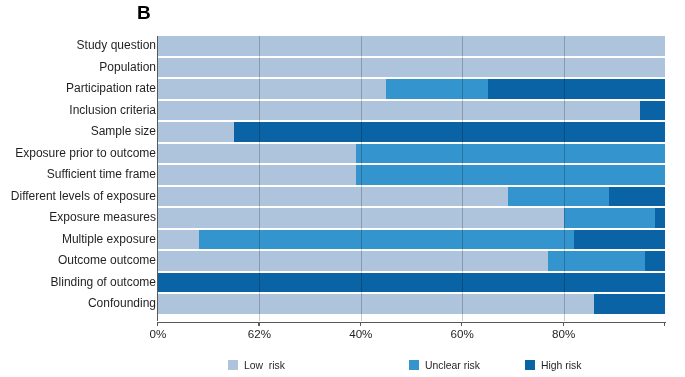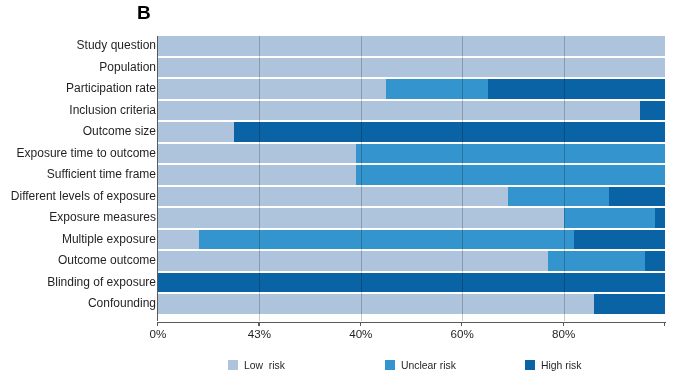--- a/index.html
+++ b/index.html
@@ -191,28 +191,28 @@
         </div>
       </div>
       <div class="row">
         <div class="row-label">Inclusion criteria</div>
         <div class="row-bar">
           <div class="seg seg-low" style="width: 95%;"></div>
           <div class="seg seg-high" style="width: 5%;"></div>
         </div>
       </div>
       <div class="row">
-        <div class="row-label">Outcome size</div>
+        <div class="row-label">Sample size</div>
         <div class="row-bar">
           <div class="seg seg-low" style="width: 15%;"></div>
           <div class="seg seg-high" style="width: 85%;"></div>
         </div>
       </div>
       <div class="row">
-        <div class="row-label">Exposure time to outcome</div>
+        <div class="row-label">Exposure prior to outcome</div>
         <div class="row-bar">
           <div class="seg seg-low" style="width: 39%;"></div>
           <div class="seg seg-unclear" style="width: 61%;"></div>
         </div>
       </div>
       <div class="row">
         <div class="row-label">Sufficient time frame</div>
         <div class="row-bar">
           <div class="seg seg-low" style="width: 39%;"></div>
           <div class="seg seg-unclear" style="width: 61%;"></div>
@@ -244,21 +244,21 @@
       </div>
       <div class="row">
         <div class="row-label">Outcome outcome</div>
         <div class="row-bar">
           <div class="seg seg-low" style="width: 77%;"></div>
           <div class="seg seg-unclear" style="width: 19%;"></div>
           <div class="seg seg-high" style="width: 4%;"></div>
         </div>
       </div>
       <div class="row">
-        <div class="row-label">Blinding of exposure</div>
+        <div class="row-label">Blinding of outcome</div>
         <div class="row-bar">
           <div class="seg seg-high" style="width: 100%;"></div>
         </div>
       </div>
       <div class="row">
         <div class="row-label">Confounding</div>
         <div class="row-bar">
           <div class="seg seg-low" style="width: 86%;"></div>
           <div class="seg seg-high" style="width: 14%;"></div>
         </div>
@@ -270,39 +270,39 @@
       <div class="gl" style="left: 202.8px;"></div>
       <div class="gl" style="left: 304.2px;"></div>
       <div class="gl" style="left: 405.6px;"></div>
     </div>
 
   <div id="x-axis">
     <div class="axis-rule"></div>
   <div class="tick-mark" style="left: 157px;"></div>
       <div class="tick-label" style="left: 158px;">0%</div>
       <div class="tick-mark" style="left: 258.4px;"></div>
-      <div class="tick-label" style="left: 259.4px;">43%</div>
+      <div class="tick-label" style="left: 259.4px;">62%</div>
       <div class="tick-mark" style="left: 359.8px;"></div>
       <div class="tick-label" style="left: 360.8px;">40%</div>
       <div class="tick-mark" style="left: 461.2px;"></div>
       <div class="tick-label" style="left: 462.2px;">60%</div>
       <div class="tick-mark" style="left: 562.6px;"></div>
       <div class="tick-label" style="left: 563.6px;">80%</div>
       <div class="tick-mark" style="left: 664px;"></div>
       <div class="tick-label" style="left: 665px; margin-left: 45px;">100%</div>
     </div>
 
 </div>
 
 <div id="legend">
     <div class="legend-item" style="left: 228px;">
       <span class="legend-swatch" style="background: rgb(174, 196, 220);"></span>
       <span class="legend-text">Low  risk</span>
     </div>
-    <div class="legend-item" style="left: 385px;">
+    <div class="legend-item" style="left: 409px;">
       <span class="legend-swatch" style="background: rgb(52, 148, 206);"></span>
       <span class="legend-text">Unclear risk</span>
     </div>
     <div class="legend-item" style="left: 525px;">
       <span class="legend-swatch" style="background: rgb(10, 99, 164);"></span>
       <span class="legend-text">High risk</span>
     </div>
   </div>
 
 </body></html>

